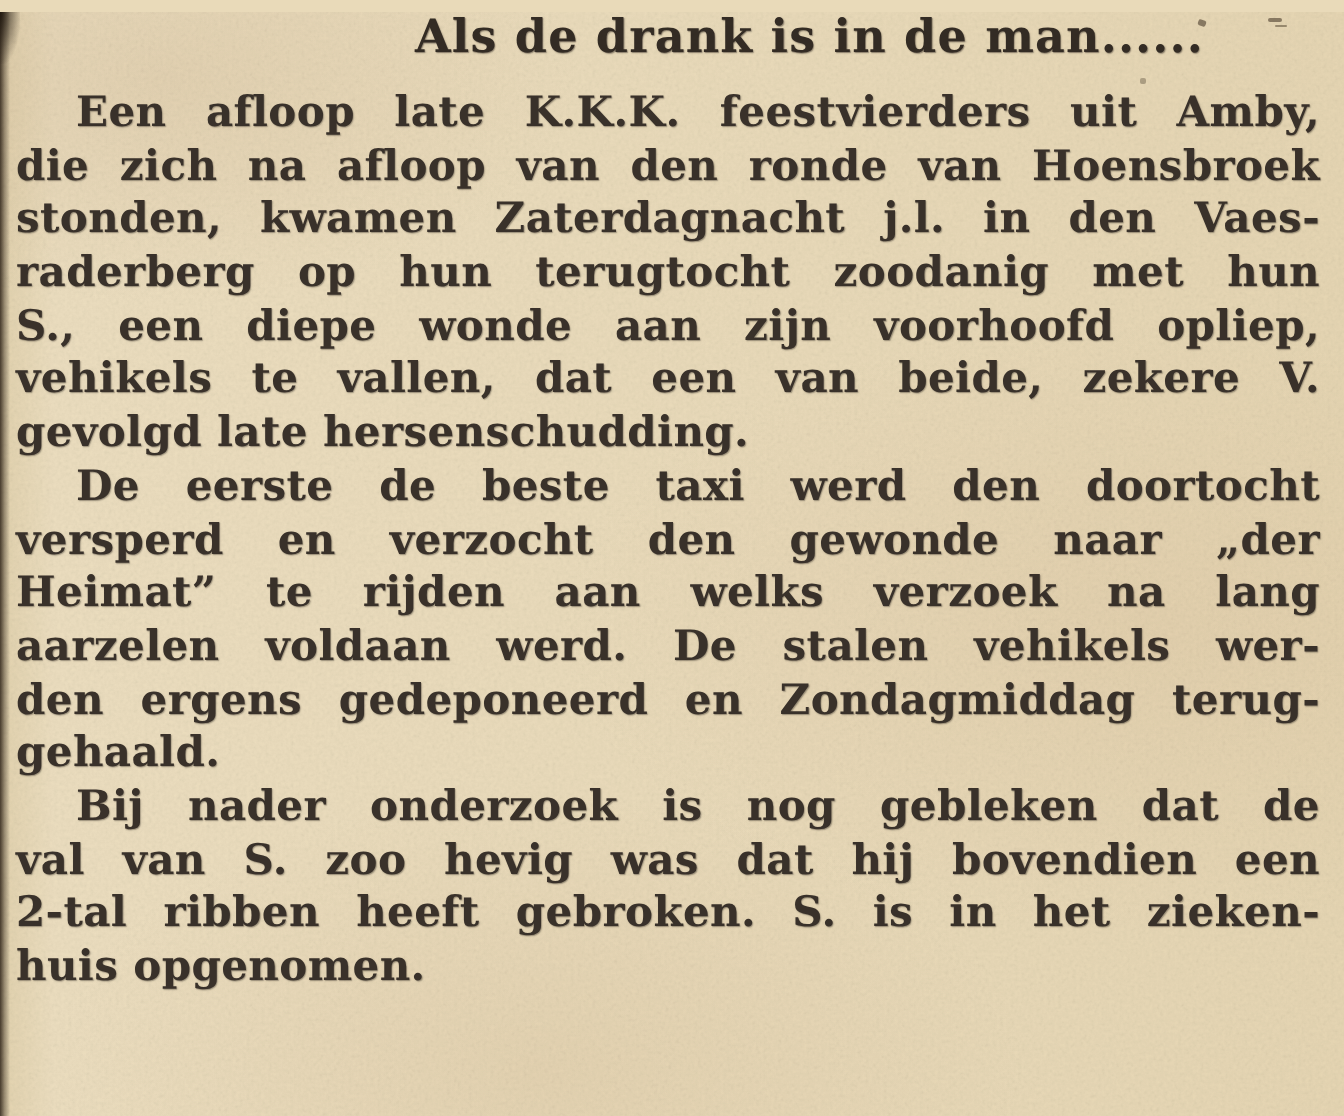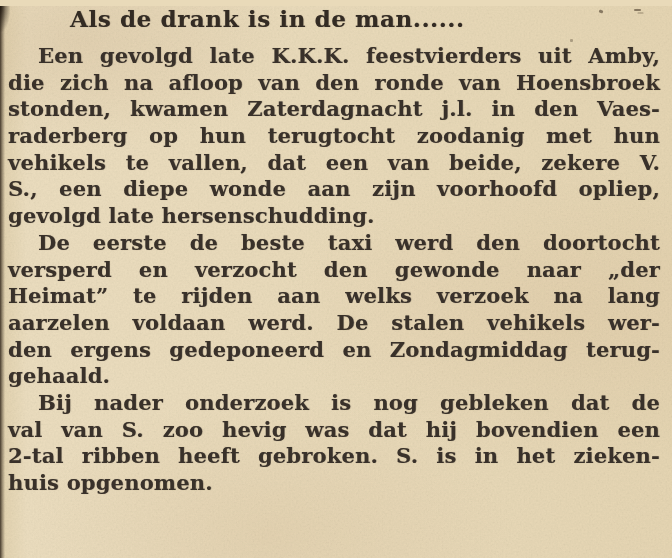--- a/index.html
+++ b/index.html
@@ -45,21 +45,21 @@
   }
   .speck { position: absolute; background: rgba(62,48,32,0.55); border-radius: 1px; }
   .speck-1 { left: 599px; top: 4px;  width: 4px; height: 3px; transform: rotate(20deg); }
   .speck-2 { left: 634px; top: 3px;  width: 7px; height: 2px; box-shadow: 3px 3px 0 -0.5px rgba(62,48,32,0.45); }
   .speck-3 { left: 570px; top: 33px; width: 3px; height: 3px; opacity: 0.6; }
   .headline {
     margin: 6px 70px 11px 70px;
     font-size: 23px;
     line-height: 26px;
     font-weight: 700;
-    text-align: left;
+    text-align: right;
     letter-spacing: 0.6px;
     color: #342c24;
     text-shadow: 0.4px 0.4px 0.7px rgba(52,44,36,0.55);
   }
   .body-text {
     position: relative;
     padding: 0 12px 0 8px;
   }
   .line {
     font-size: 21px;
@@ -89,26 +89,26 @@
 
   <div class="edge-left"></div>
 
   <div class="speck speck-1"></div>
   <div class="speck speck-2"></div>
   <div class="speck speck-3"></div>
 
   <div class="headline">Als de drank is in de man......</div>
 
   <div class="body-text">
-      <div class="line indent">Een gevolgd late K.K.K. feestvierders uit Amby,</div>
+      <div class="line indent">Een afloop late K.K.K. feestvierders uit Amby,</div>
       <div class="line">die zich na afloop van den ronde van Hoensbroek</div>
       <div class="line">stonden, kwamen Zaterdagnacht j.l. in den Vaes-</div>
       <div class="line">raderberg op hun terugtocht zoodanig met hun</div>
+      <div class="line">S., een diepe wonde aan zijn voorhoofd opliep,</div>
       <div class="line">vehikels te vallen, dat een van beide, zekere V.</div>
-      <div class="line">S., een diepe wonde aan zijn voorhoofd opliep,</div>
       <div class="line para-end">gevolgd late hersenschudding.</div>
       <div class="line indent">De eerste de beste taxi werd den doortocht</div>
       <div class="line">versperd en verzocht den gewonde naar „der</div>
       <div class="line">Heimat” te rijden aan welks verzoek na lang</div>
       <div class="line">aarzelen voldaan werd. De stalen vehikels wer-</div>
       <div class="line">den ergens gedeponeerd en Zondagmiddag terug-</div>
       <div class="line para-end">gehaald.</div>
       <div class="line indent">Bij nader onderzoek is nog gebleken dat de</div>
       <div class="line">val van S. zoo hevig was dat hij bovendien een</div>
       <div class="line">2-tal ribben heeft gebroken. S. is in het zieken-</div>

